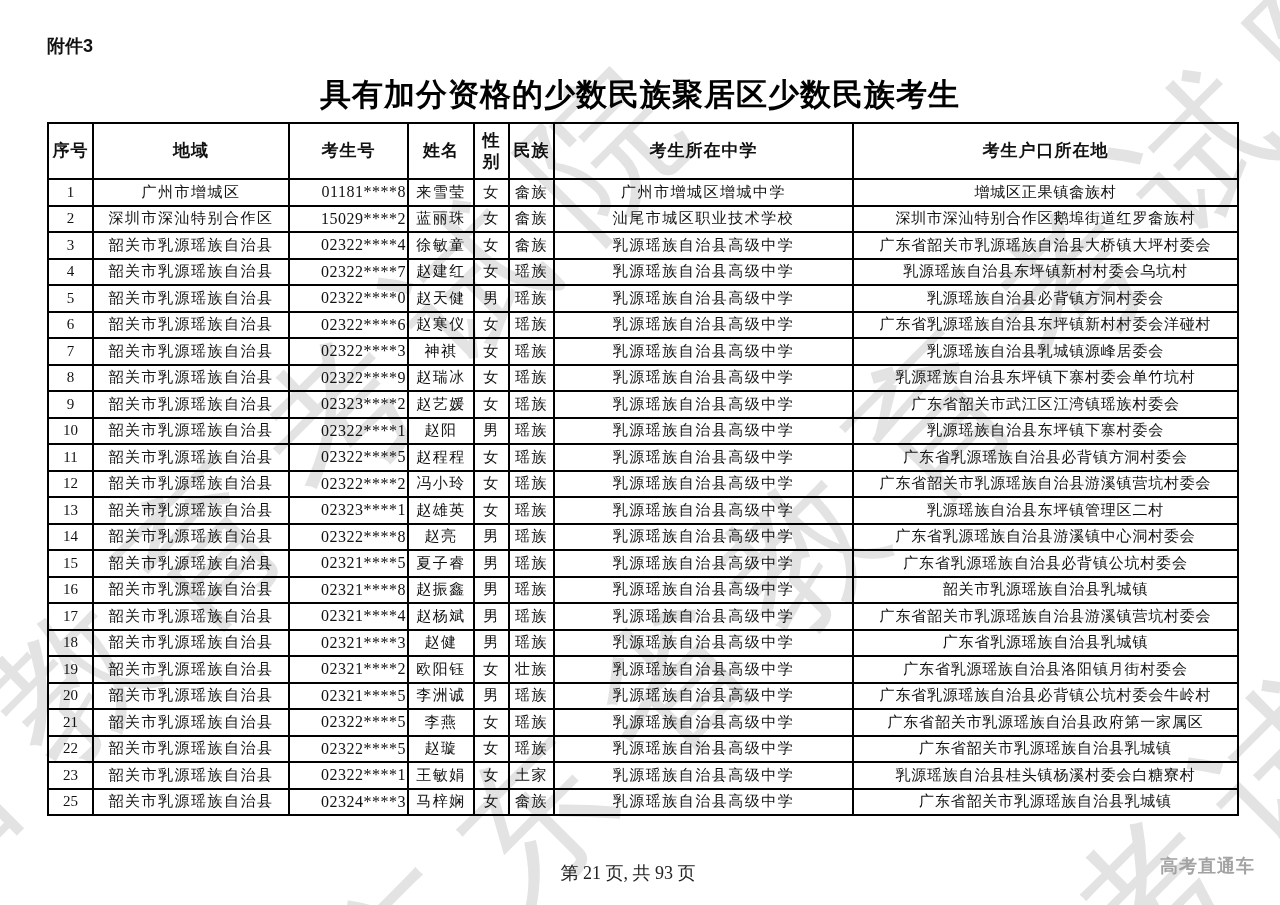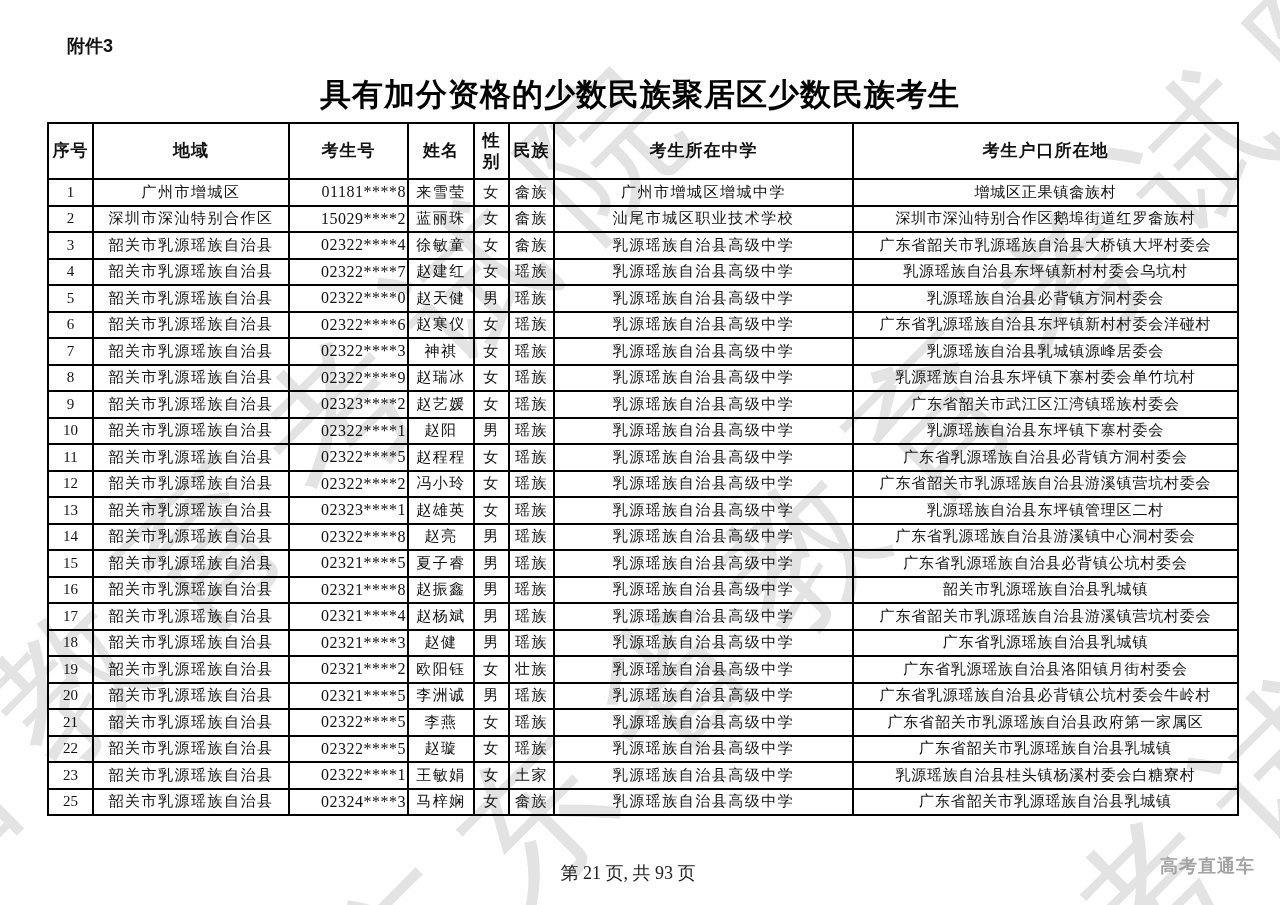--- a/index.html
+++ b/index.html
@@ -30,21 +30,20 @@
   .wm-c { left: 430px; top: 1540px; }
   
   .content { position: relative; z-index: 1; }
   .attachment {
     position: absolute;
     left: 47px; top: 34px;
     font-size: 18px;
     font-weight: 700;
     font-family: "Liberation Sans", sans-serif;
     color: #111;
-    margin-left: 20px;
   }
   .title {
     position: absolute;
     left: 0; top: 74px;
     width: 1280px;
     text-align: center;
     font-size: 31px;
     font-weight: 700;
     letter-spacing: 1px;
     color: #000;

